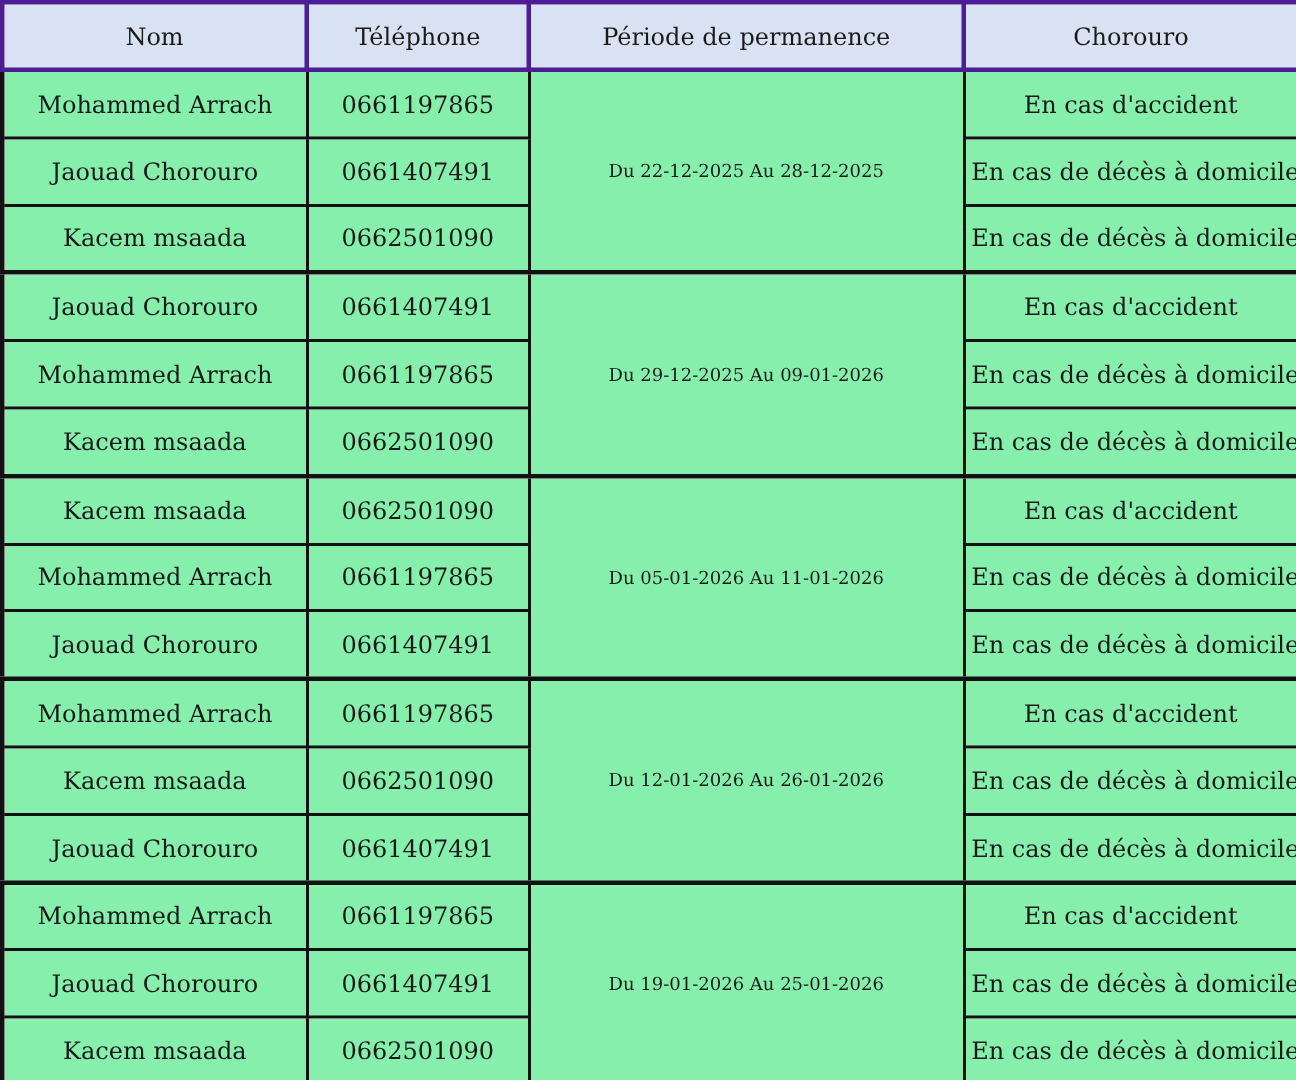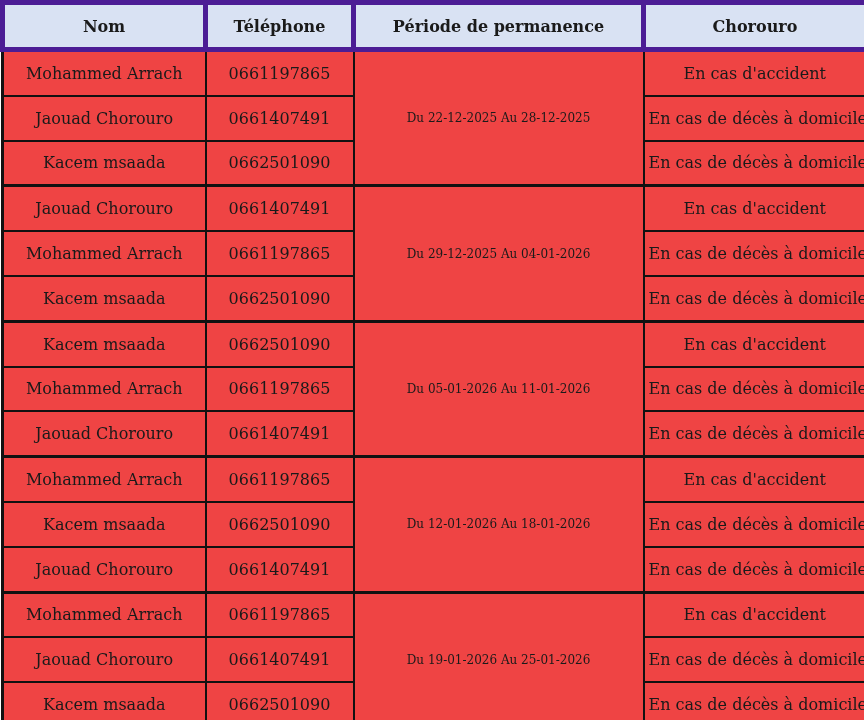--- a/index.html
+++ b/index.html
@@ -16,24 +16,24 @@
   table.schedule col.c-tel { width: 148px; }
   table.schedule col.c-per { width: 290px; }
   table.schedule col.c-mis { width: 223px; }
   th, td {
     border: 2px solid #111;
     text-align: center; vertical-align: middle;
     padding: 0 4px; white-space: nowrap; overflow: hidden;
   }
   thead th {
     background: #d9e2f3;
-    font-weight: bold; height: 42px;
-    border: 5px solid #4c1d95;
+    font-weight: normal; height: 42px;
+    border: 3px solid #4c1d95;
   }
-  tbody td { height: 42.8px; background: #ef4444; margin-top: 25px; }
+  tbody td { height: 42.8px; background: #86efac; margin-top: 25px; }
   tbody tr.group-start td { border-top: 3px solid #111; }
   td.period { font-size: 12px; }
   table.schedule { border: 3px solid #111; }
 </style>
 </head>
 <body>
 
 <table class="schedule">
   <colgroup>
     <col class="c-nom">
@@ -64,21 +64,21 @@
     </tr>
     <tr>
       <td>Kacem msaada</td>
       <td>0662501090</td>
       <td>En cas de décès à domicile</td>
     </tr>
 
     <tr class="group-start">
       <td>Jaouad Chorouro</td>
       <td>0661407491</td>
-      <td class="period" rowspan="3">Du 29-12-2025 Au 04-01-2026</td>
+      <td class="period" rowspan="3">Du 29-12-2025 Au 09-01-2026</td>
       <td>En cas d'accident</td>
     </tr>
     <tr>
       <td>Mohammed Arrach</td>
       <td>0661197865</td>
       <td>En cas de décès à domicile</td>
     </tr>
     <tr>
       <td>Kacem msaada</td>
       <td>0662501090</td>
@@ -98,21 +98,21 @@
     </tr>
     <tr>
       <td>Jaouad Chorouro</td>
       <td>0661407491</td>
       <td>En cas de décès à domicile</td>
     </tr>
 
     <tr class="group-start">
       <td>Mohammed Arrach</td>
       <td>0661197865</td>
-      <td class="period" rowspan="3">Du 12-01-2026 Au 18-01-2026</td>
+      <td class="period" rowspan="3">Du 12-01-2026 Au 26-01-2026</td>
       <td>En cas d'accident</td>
     </tr>
     <tr>
       <td>Kacem msaada</td>
       <td>0662501090</td>
       <td>En cas de décès à domicile</td>
     </tr>
     <tr>
       <td>Jaouad Chorouro</td>
       <td>0661407491</td>

